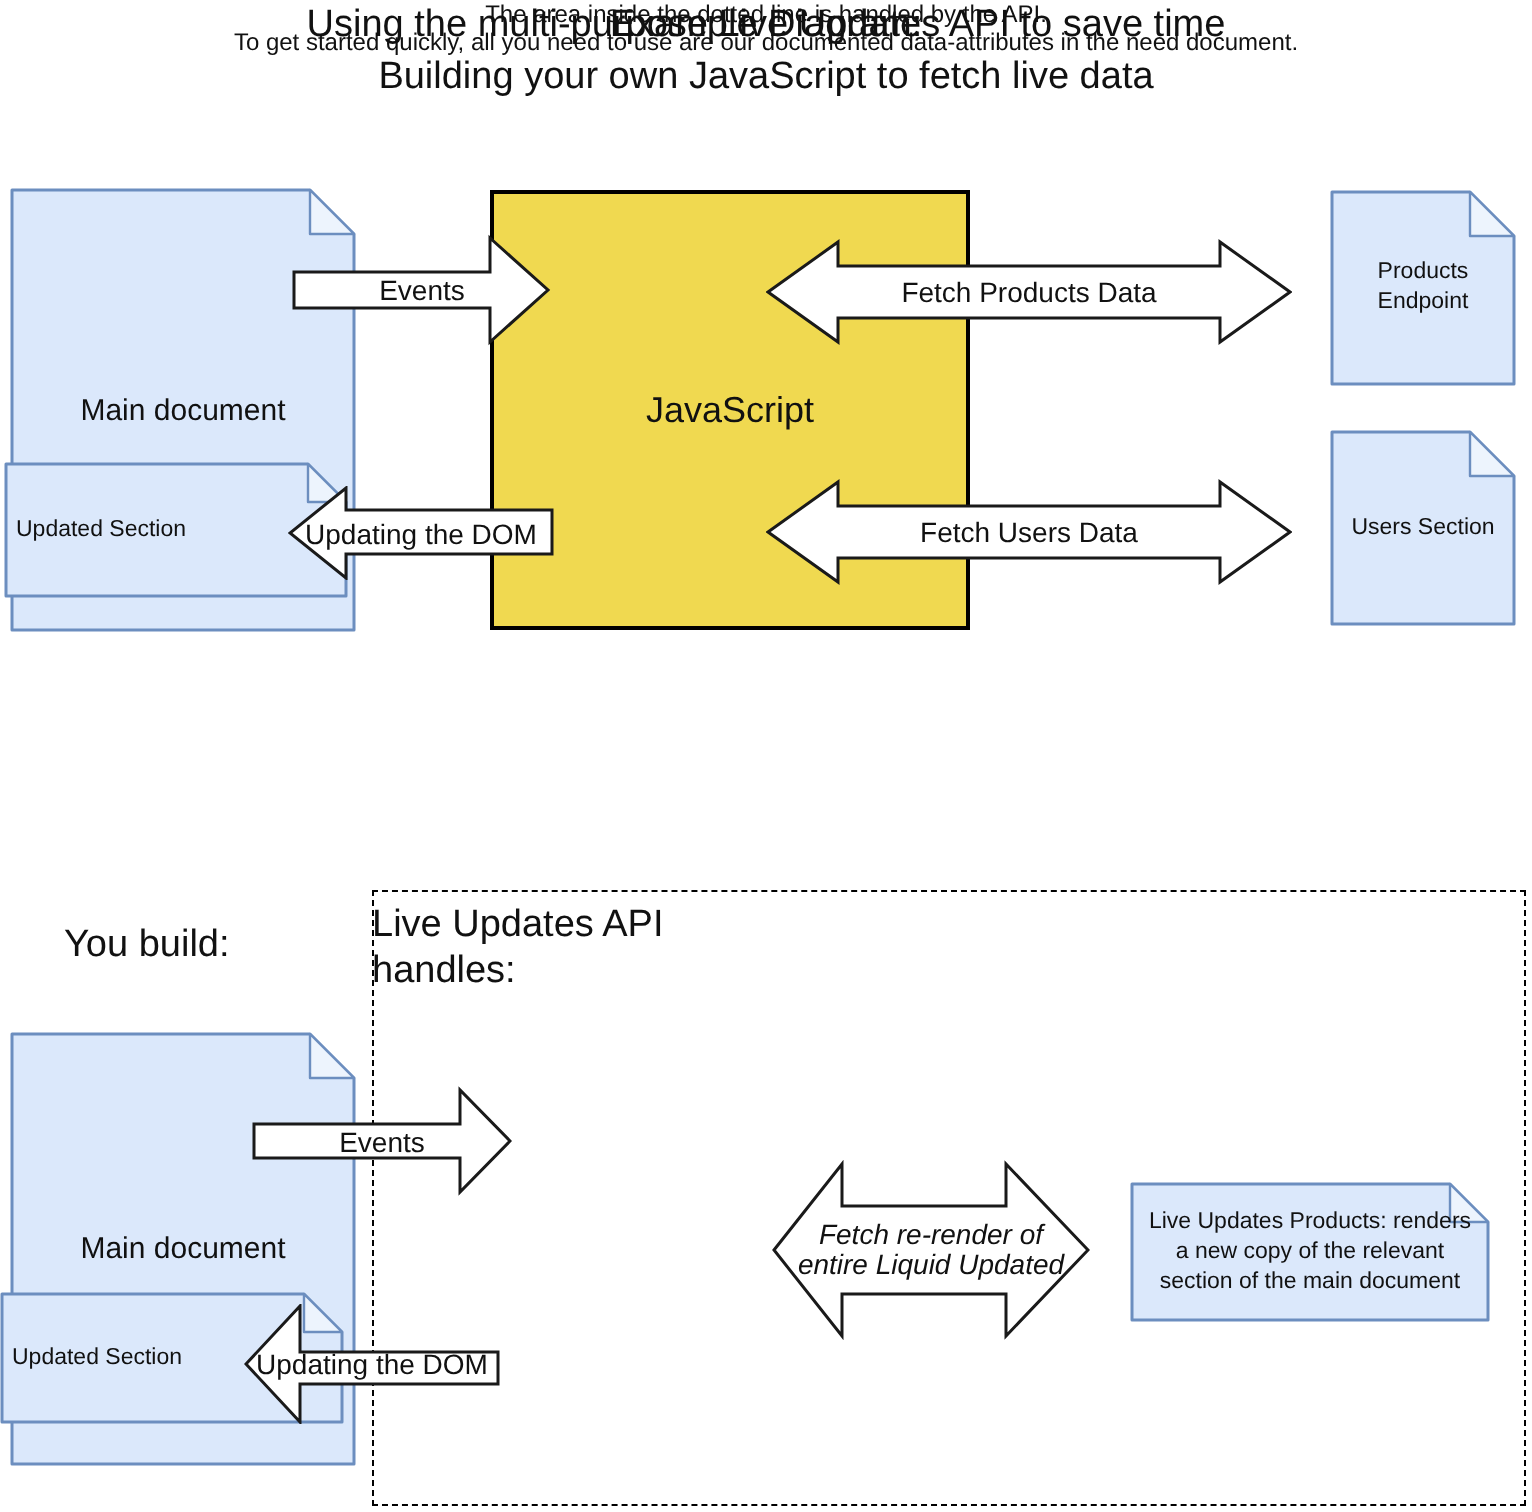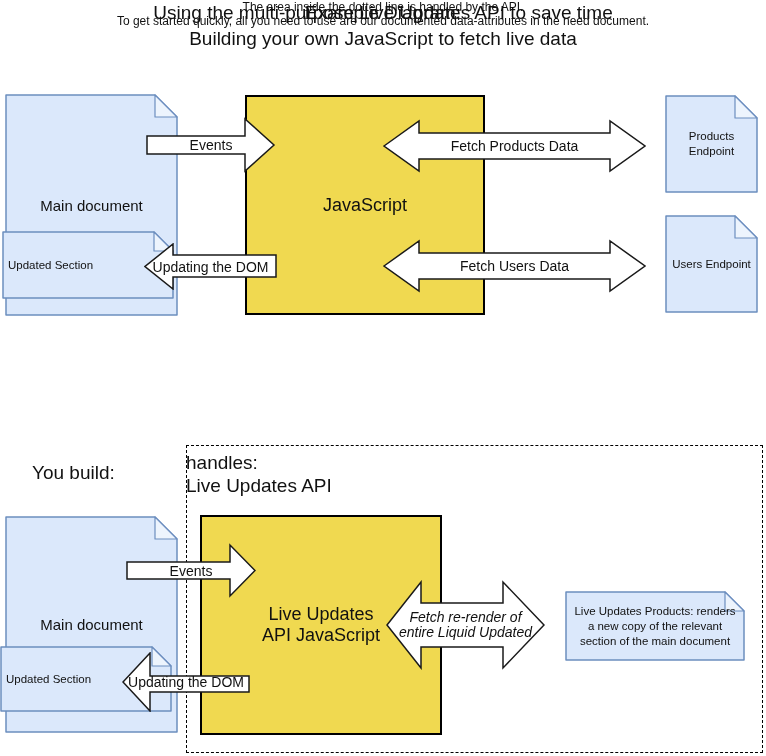--- a/index.html
+++ b/index.html
@@ -63,21 +63,21 @@
       <span class="line">Products</span>
       <span class="line">Endpoint</span>
     </div>
   </div>
 
   <div class="abs" style="left:665px;top:215px;">
     <svg width="93" height="98" viewBox="0 0 93 98">
       <path class="doc-body" d="M1,1 H70 L92,23 V97 H1 Z"></path>
       <path class="doc-flap" d="M70,1 V23 H92 Z"></path>
     </svg>
-    <div class="abs ctr doc-label-sm" style="left:0;top:0;width:93px;height:98px;">Users Endpoint</div>
+    <div class="abs ctr doc-label-sm" style="left:0;top:0;width:93px;height:98px;">Users Section</div>
   </div>
 
   <div class="abs" style="left:146px;top:117px;">
     <svg width="130" height="56" viewBox="0 0 130 56">
       <polygon class="arrow" points="1,19 99,19 99,2 128,28 99,54 99,37 1,37"></polygon>
     </svg>
     <div class="abs ctr arrow-label" style="left:0;top:0;width:130px;height:56px;">Events</div>
   </div>
 
   <div class="abs" style="left:383px;top:119px;">
@@ -104,46 +104,40 @@
   </div>
   <div class="abs subtitle" style="left:0;top:385;">
     <span class="line">The area inside the dotted line is handled by the API.</span>
     <span class="line">To get started quickly, all you need to use are our documented data-attributes in the need document.</span>
   </div>
 
   <div class="abs side-label" style="left:32px;top:462px;width:120px;">You build:</div>
 
   <div class="abs dotted-box" style="left:186px;top:445px;width:575px;height:306px;"></div>
   <div class="abs side-label" style="left:186px;top:451px;width:528px;line-height:23px;">
+    <span class="line">Live Updates API</span>
     <span class="line">handles:</span>
-    <span class="line">Live Updates API</span>
   </div>
 
   <div class="abs" style="left:5px;top:516px;">
     <svg width="173" height="217" viewBox="0 0 173 217">
       <path class="doc-body" d="M1,1 H150 L172,23 V216 H1 Z"></path>
       <path class="doc-flap" d="M150,1 V23 H172 Z"></path>
     </svg>
     <div class="abs ctr doc-label" style="left:0;top:0;width:173px;height:217px;">Main document</div>
   </div>
 
   <div class="abs" style="left:0px;top:646px;">
     <svg width="172" height="66" viewBox="0 0 172 66">
       <path class="doc-body" d="M1,1 H152 L171,20 V65 H1 Z"></path>
       <path class="doc-flap" d="M152,1 V20 H171 Z"></path>
     </svg>
     <div class="abs doc-label-sm" style="left:6px;top:0;height:66px;display:flex;align-items:center;">Updated Section</div>
   </div>
 
-  <div class="abs js-box ctr" style="left:200px;top:515px;width:242px;height:220px;">
-    <div class="js-label" style="text-align:center;">
-      <span class="line">Live Updates</span>
-      <span class="line">API JavaScript</span>
-    </div>
-  </div>
 
   <div class="abs" style="left:565px;top:591px;">
     <svg width="180" height="70" viewBox="0 0 180 70">
       <path class="doc-body" d="M1,1 H160 L179,20 V69 H1 Z"></path>
       <path class="doc-flap" d="M160,1 V20 H179 Z"></path>
     </svg>
     <div class="abs ctr doc-label-sm" style="left:0;top:0;width:180px;height:70px;flex-direction:column;line-height:15px;">
       <span class="line">Live Updates Products: renders</span>
       <span class="line">a new copy of the relevant</span>
       <span class="line">section of the main document</span>

